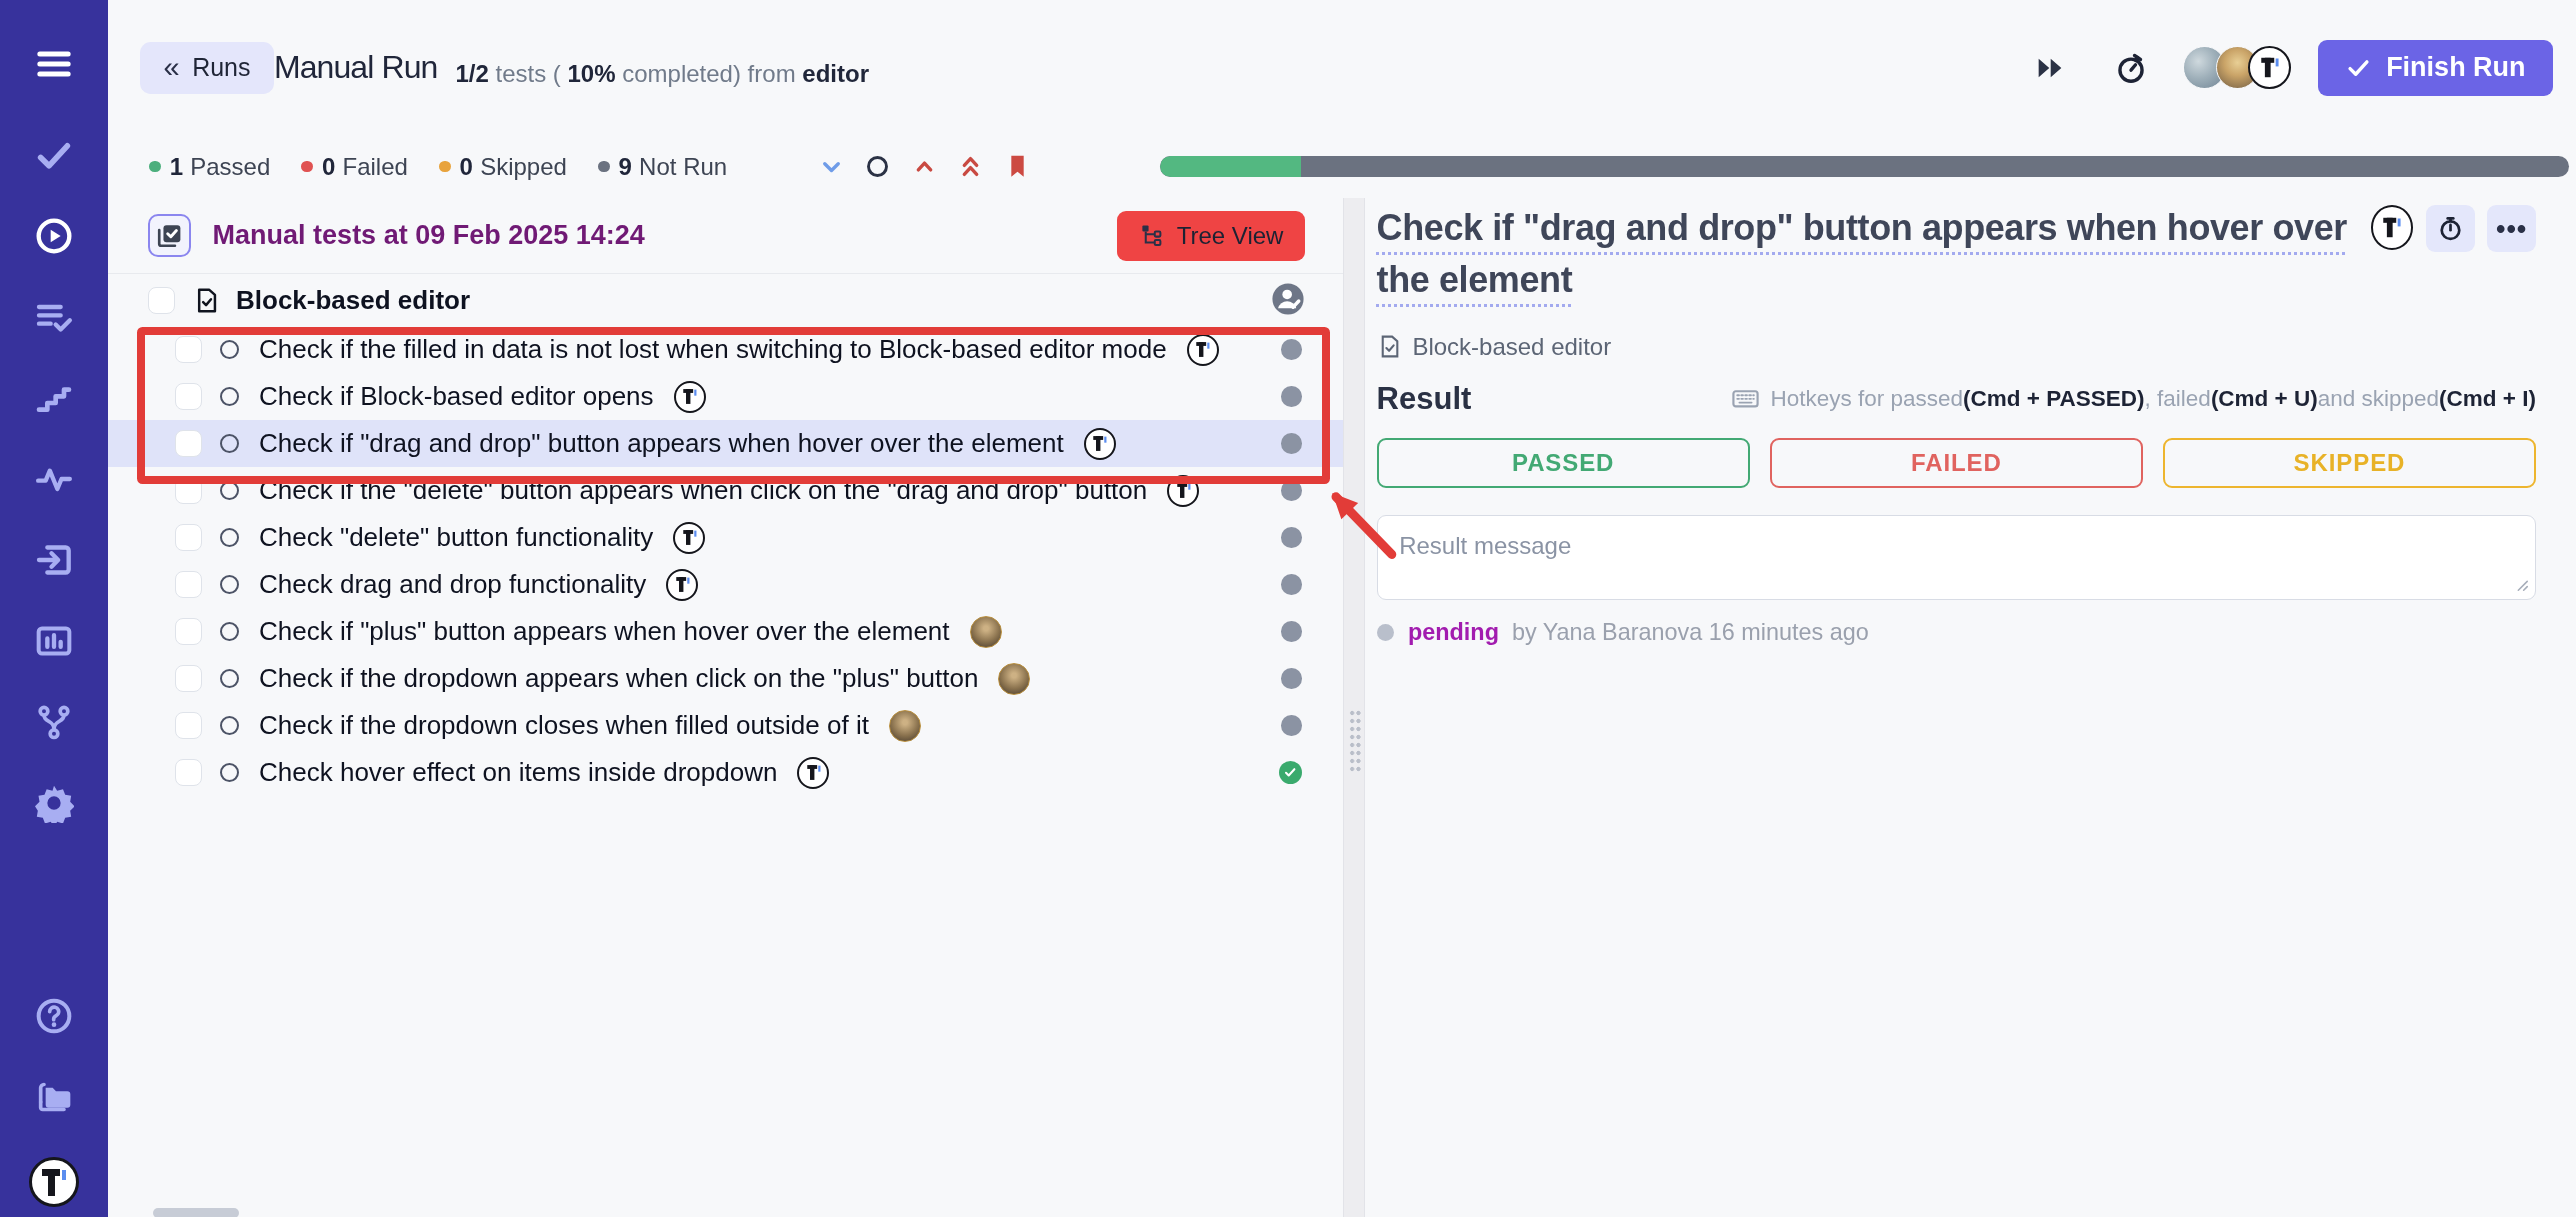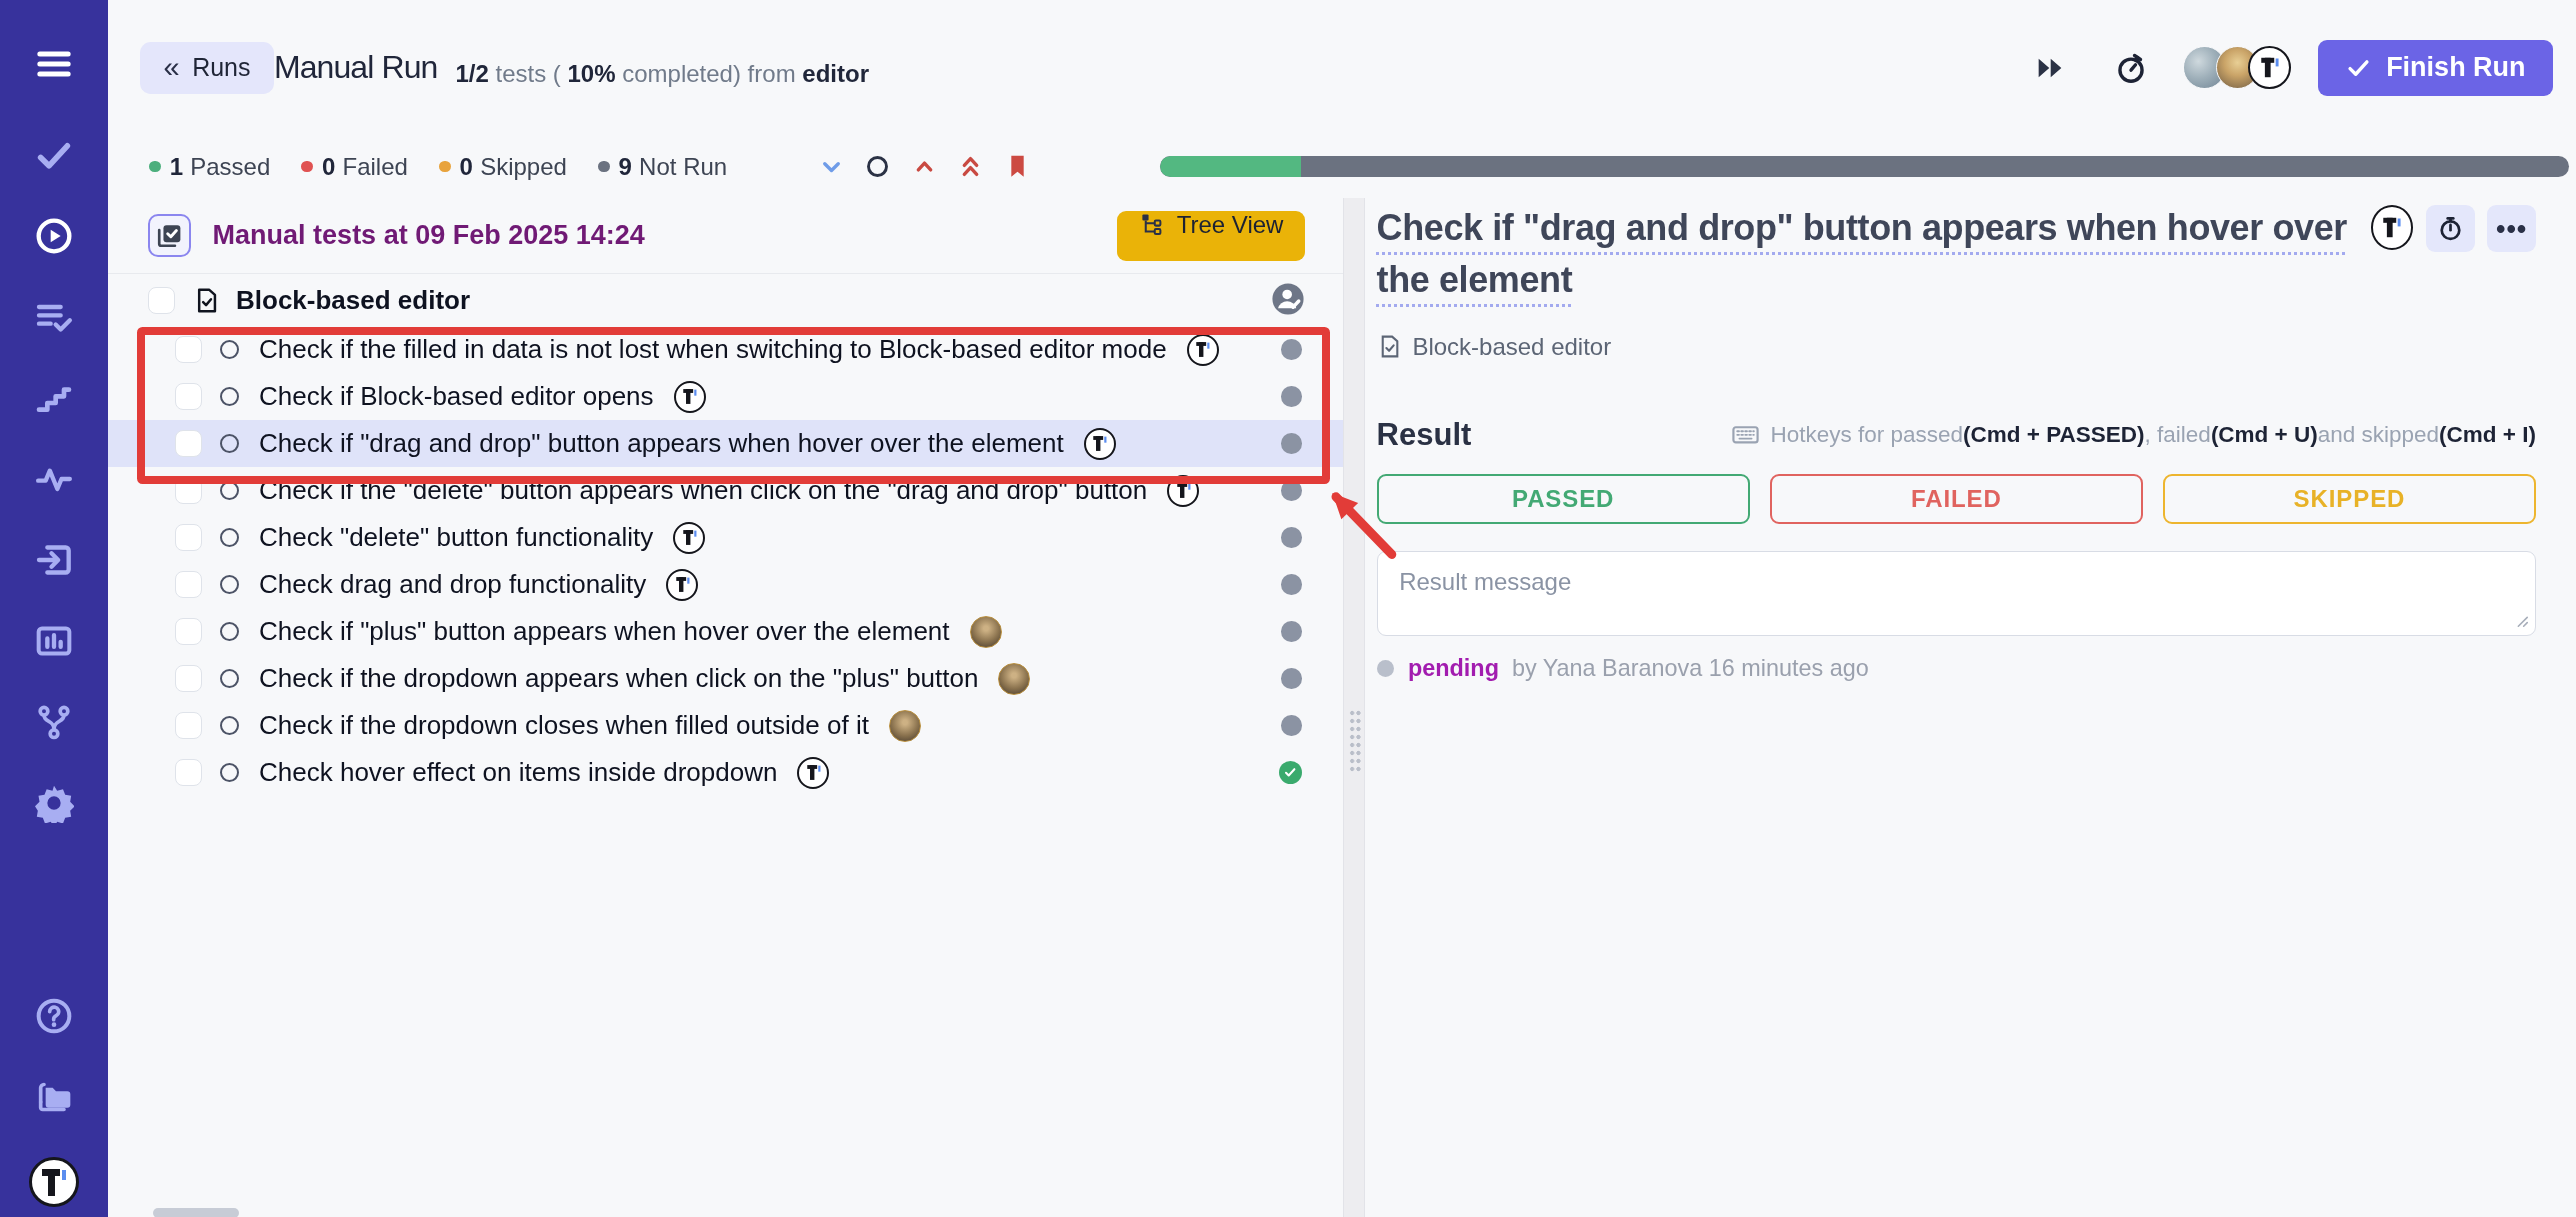--- a/index.html
+++ b/index.html
@@ -84,22 +84,22 @@
     height:76px; display:flex; align-items:center; padding:0 38px 0 40px;
     border-bottom:1.8px solid #e8eaee;
   }
   .select-chip {
     width:43px; height:43px; border-radius:10px; border:2.7px solid #8b86ef; background:#f2f3fd;
     display:flex; align-items:center; justify-content:center; cursor:pointer;
   }
   .select-chip svg { width:29px; height:29px; }
   .list-title { font-size:27px; font-weight:700; color:#701a75; margin-left:21.6px; }
   .tree-btn {
-    margin-left:auto; height:50px; border-radius:9px; background:#eab308; border:none; cursor:pointer;
-    display:flex; align-items:flex-start; padding:0 21.6px; font-size:24px; color:#1c2233; font-family:"Liberation Sans", sans-serif;
+    margin-left:auto; height:50px; border-radius:9px; background:#ef4444; border:none; cursor:pointer;
+    display:flex; align-items:center; padding:0 21.6px; font-size:24px; color:#1c2233; font-family:"Liberation Sans", sans-serif;
   }
   .tree-btn svg { width:27px; height:27px; margin-right:10.8px; }
   .suite-row { height:52px; display:flex; align-items:center; padding:0 38px 0 40px; }
   .suite-row .suite-label { font-size:26px; font-weight:700; color:#0e1220; margin-left:16px; }
   .suite-assignee { margin-left:auto; }
   .test-row { height:47px; display:flex; align-items:center; padding:0 41px 0 67px; }
   .test-row.selected { background:#dfe3f9; }
   .cbx {
     width:27px; height:27px; border-radius:8px; border:1.8px solid #dfe3ea; background:#fff; flex:0 0 auto; cursor:pointer;
   }
@@ -148,21 +148,21 @@
   }
   .detail-avatar { width:45px; height:45px; margin-left:9px; margin-top:3.6px; }
   .hd-btn {
     width:52px; height:47px; border-radius:9px; background:#e4e7fb; border:none; cursor:pointer;
     display:flex; align-items:center; justify-content:center; margin-left:12.6px; margin-top:3.6px;
   }
   .hd-btn svg { width:27px; height:27px; }
   .hd-more { font-size:27px; color:#2a3047; font-weight:700; letter-spacing:0.9px; line-height:18px; }
   .breadcrumb { display:flex; align-items:center; margin-top:27px; color:#5c6575; font-size:24px; }
   .breadcrumb svg { width:25px; height:25px; margin-right:10.8px; }
-  .result-head { display:flex; align-items:center; margin-top:56px; }
+  .result-head { display:flex; align-items:center; margin-top:20px; }
   .result-title { font-size:31px; font-weight:700; color:#2a3144; }
   .hotkeys { margin-left:auto; font-size:22.5px; color:#9aa3b2; display:flex; align-items:center; white-space:nowrap; }
   .hotkeys b { color:#1d2335; }
   .hotkeys svg { width:29px; height:29px; margin-right:10.8px; }
   .result-buttons { display:flex; gap:20px; margin-top:21.6px; }
   .rbtn {
     flex:1; height:50px; border-radius:9px; background:transparent; font-size:24px; font-weight:700;
     letter-spacing:0.9px; cursor:pointer; font-family:"Liberation Sans", sans-serif;
   }
   .rbtn.passed { border:2.7px solid #43a974; color:#43a974; }

